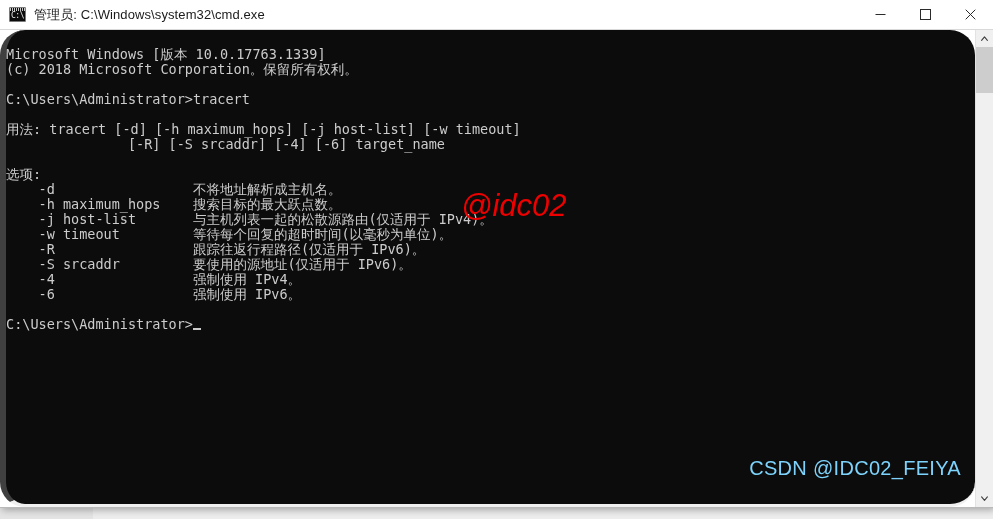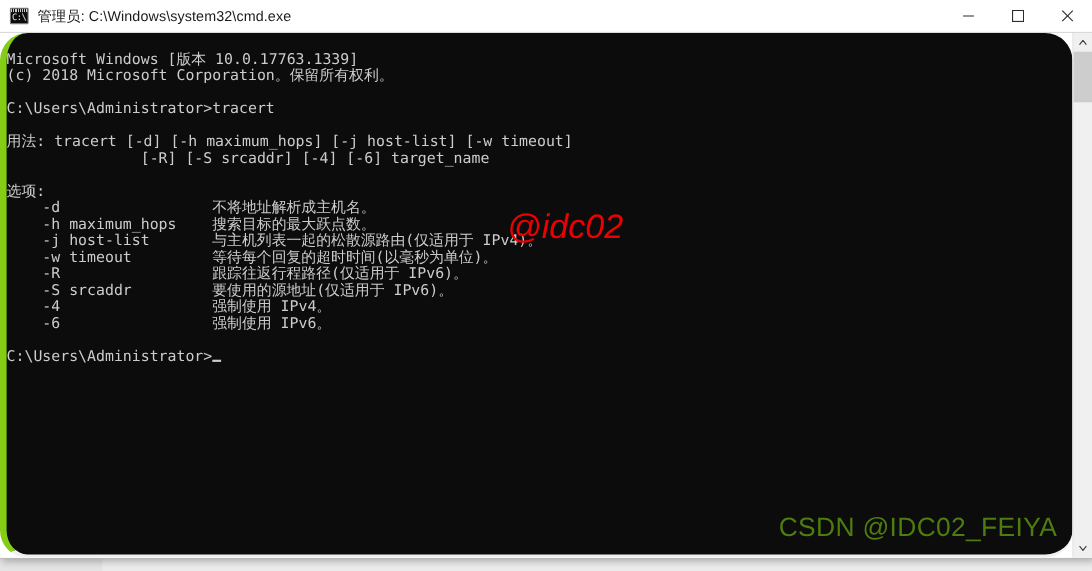--- a/index.html
+++ b/index.html
@@ -114,21 +114,21 @@
     flex: 1 1 auto;
     position: relative;
     background: #ffffff;
     display: flex;
     overflow: hidden;
   }
   #console-surface {
     flex: 1 1 auto;
     position: relative;
     background: #0c0c0c;
-    border-left: 6px solid #84cc16;
+    border-left: 6px solid #404040;
     border-bottom: 3px solid #f0f0f0;
     box-sizing: border-box;
     overflow: hidden;
     border-radius: 25px;
   }
   #console-text {
     position: absolute;
     left: 0px;
     top: 3px;
     font-family: "DejaVu Sans Mono", "Liberation Mono", monospace;
@@ -165,24 +165,24 @@
     letter-spacing: 0px;
     white-space: nowrap;
     pointer-events: none;
     font-style: italic;
   }
 
   
   #csdn-watermark {
     position: absolute;
     right: 14px;
-    bottom: 10px;
+    bottom: 24px;
     font-family: "Liberation Sans", sans-serif;
-    font-size: 24px;
-    color: #4d7c0f;
+    font-size: 20px;
+    color: #7dd3fc;
     letter-spacing: 0.3px;
     white-space: nowrap;
     pointer-events: none;
   }
 
   
   #vscrollbar {
     width: 17px;
     min-width: 17px;
     background: #f0f0f0;

